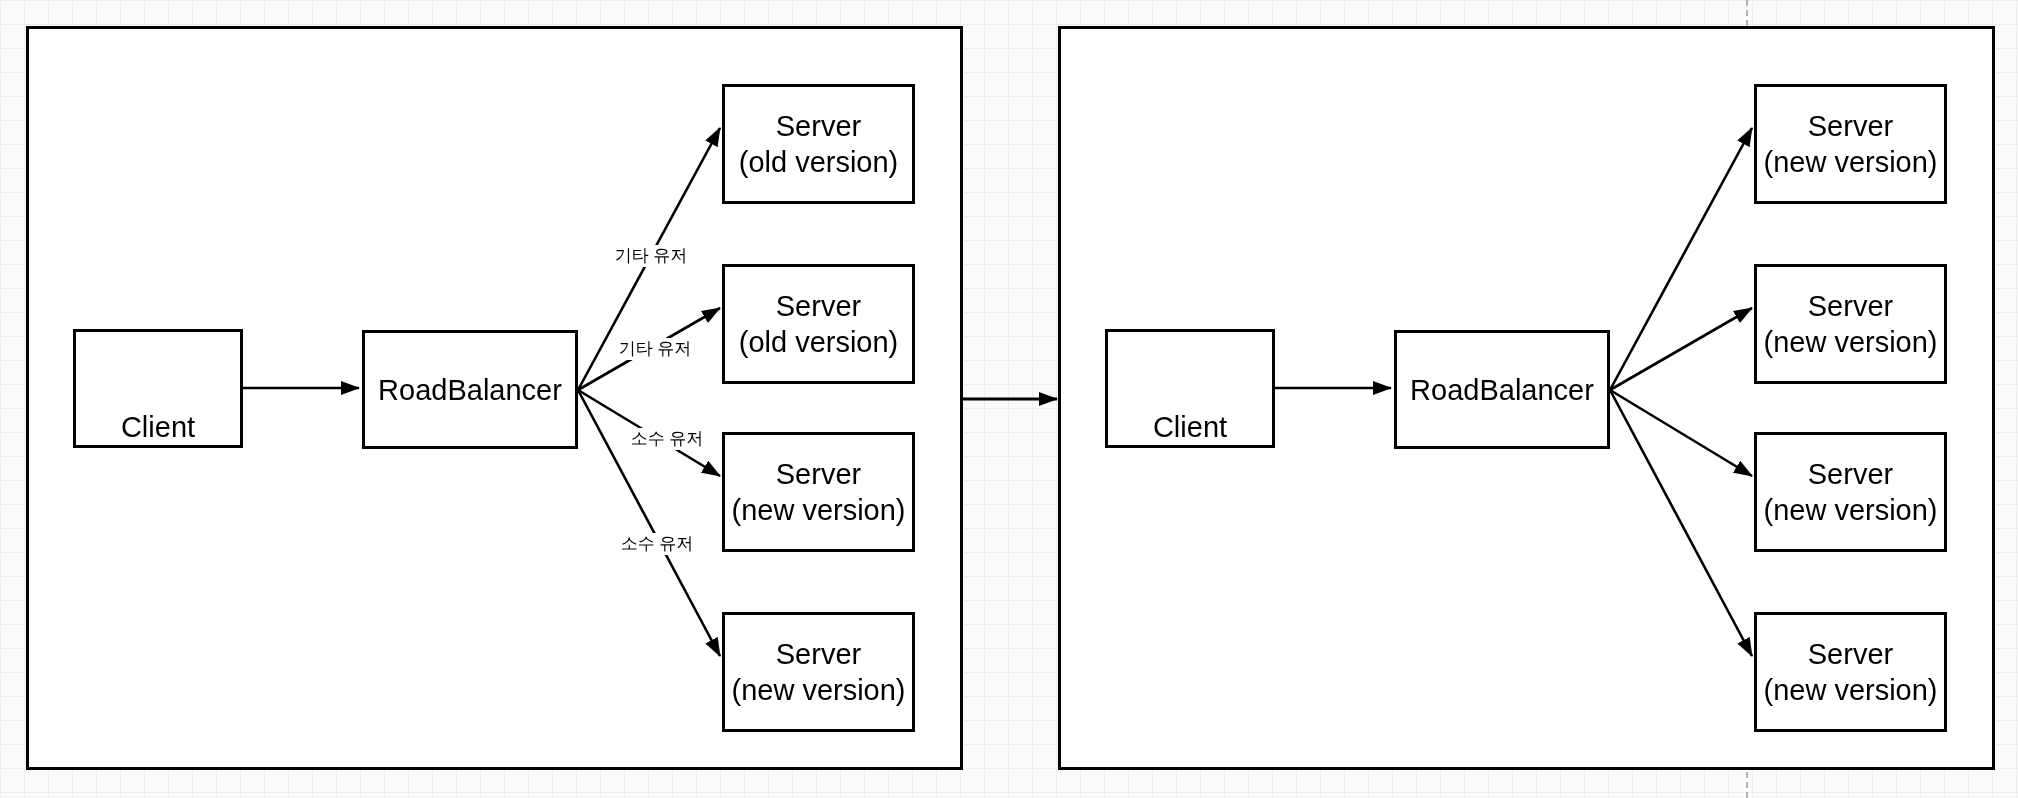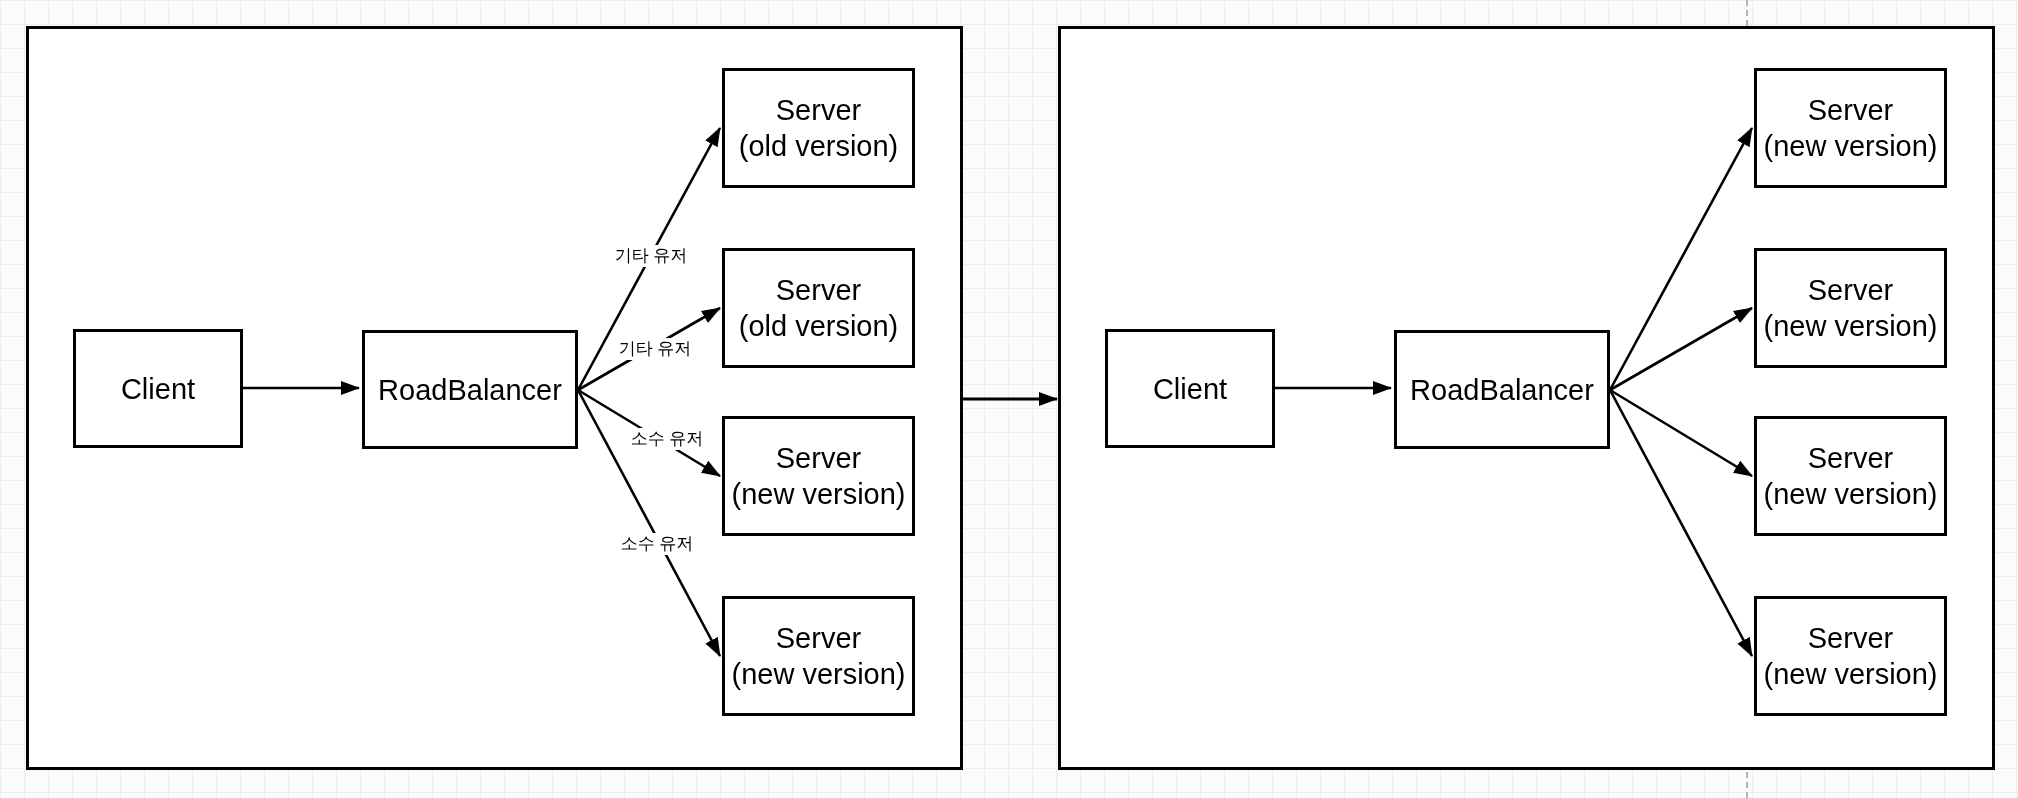--- a/index.html
+++ b/index.html
@@ -57,23 +57,23 @@
     box-sizing: border-box;
     display: flex;
     flex-direction: column;
     align-items: center;
     justify-content: center;
     text-align: center;
     font-size: 29px;
     line-height: 36px;
     z-index: 2;
   }
-  .client   { left: 44px;  top: 300px; width: 170px; height: 119px; }
+  .client   { left: 44px;  top: 300px; width: 170px; height: 119px; justify-content: flex-end; }
   .balancer { left: 333px; top: 301px; width: 216px; height: 119px; }
-  .server   { left: 693px; width: 193px; height: 120px; }
+  .server   { left: 693px; width: 193px; height: 120px; margin-top: 16px; }
   .server-1 { top: 39px; }
   .server-2 { top: 219px; }
   .server-3 { top: 387px; }
   .server-4 { top: 567px; }
 
   .edge-label {
     position: absolute;
     transform: translate(-50%, -50%);
     background: #ffffff;
     font-size: 17px;

